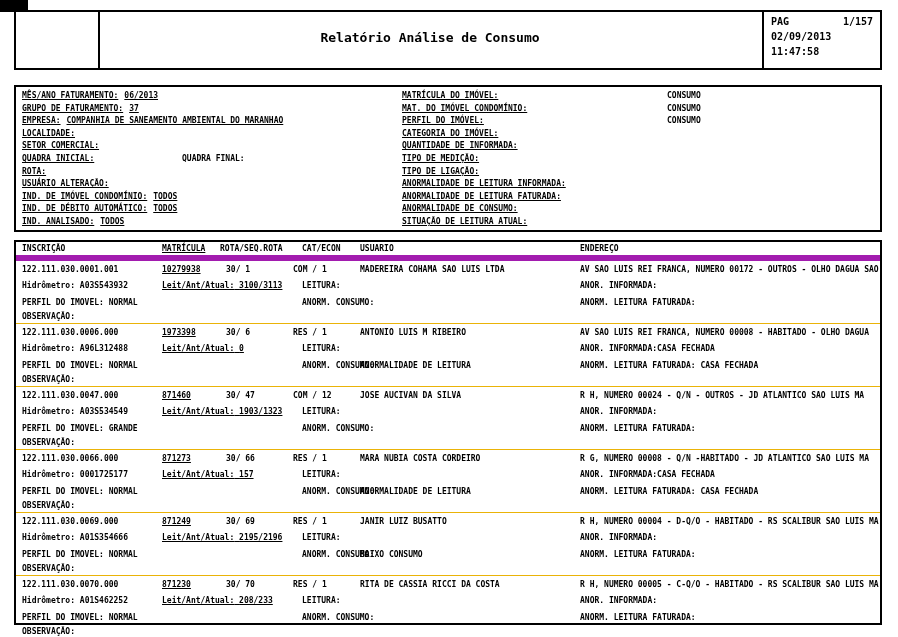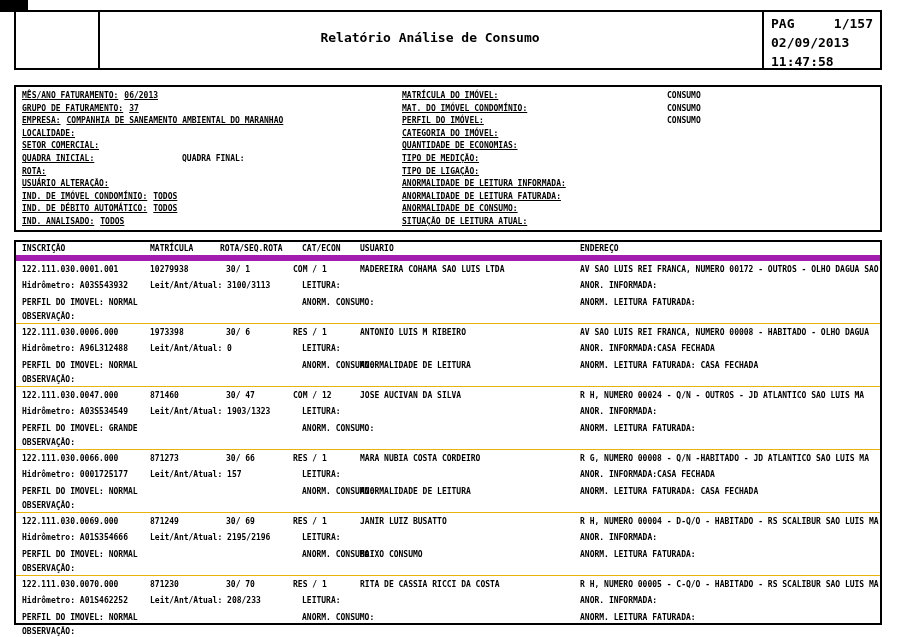--- a/index.html
+++ b/index.html
@@ -8,21 +8,21 @@
     font-family:"DejaVu Sans Mono","Liberation Mono",monospace;
     font-weight:bold;overflow:hidden;
   }
   .abs{position:absolute;}
   #corner-mark{left:0;top:0;width:28px;height:12px;background:#000;}
 
   
   #header-box{left:14px;top:10px;width:868px;height:60px;border:2px solid #000;box-sizing:border-box;}
   #header-left-cell{position:absolute;left:0;top:0;width:84px;height:100%;border-right:2px solid #000;box-sizing:border-box;}
   #header-title{position:absolute;left:84px;right:120px;top:18px;text-align:center;font-size:13px;}
-  #header-meta{position:absolute;right:0;top:0;width:118px;height:100%;border-left:2px solid #000;box-sizing:border-box;font-size:13px;padding:4px 7px;}
+  #header-meta{position:absolute;right:0;top:0;width:118px;height:100%;border-left:2px solid #000;box-sizing:border-box;font-size:10px;padding:4px 7px;}
   .meta-line1{display:flex;justify-content:space-between;}
   .meta-line{margin-top:4px;}
 
   
   #filter-box{left:14px;top:85px;width:868px;height:147px;border:2px solid #000;box-sizing:border-box;font-size:8px;}
   .filter-col{position:absolute;top:3px;}
   #filter-left{left:6px;width:378px;}
   #filter-right{left:386px;width:476px;}
   .fline{position:relative;height:12.6px;line-height:12.6px;white-space:pre;text-decoration:underline;}
   .fline .val{margin-left:6px;}
@@ -30,21 +30,21 @@
   .fline .tag{position:absolute;left:265px;top:0;}
 
   
   #table-box{left:14px;top:240px;width:868px;height:385px;border:2px solid #000;box-sizing:border-box;font-size:8px;}
   #table-header{position:relative;height:13px;border-bottom:6px solid #a21caf;}
   #table-header .cell{top:2px;}
   .record{position:relative;height:62px;border-bottom:1px solid #eab308;}
   .record:last-child{border-bottom:none;}
   .cell{position:absolute;white-space:pre;}
   .l1{top:4px;} .l2{top:20px;} .l3{top:37px;} .l4{top:51px;}
-  .x1{left:6px;} .x2{left:134px;} .x3{left:210px;} .x3h{left:204px;}
+  .x1{left:6px;} .x2{left:146px;text-decoration:underline;} .x3{left:210px;} .x3h{left:204px;}
   .x4{left:277px;} .x5{left:344px;} .x35{left:286px;} .x6{left:564px;}
 </style>
 </head>
 <body>
 
 <div class="abs" id="corner-mark"></div>
 
 <div class="abs" id="header-box">
   <div id="header-left-cell"></div>
   <div id="header-title">Relatório Análise de Consumo</div>
@@ -70,21 +70,21 @@
       <div class="fline"><span>USUÁRIO ALTERAÇÃO:</span></div>
       <div class="fline"><span>IND. DE IMÓVEL CONDOMÍNIO:</span><span class="val">TODOS</span></div>
       <div class="fline"><span>IND. DE DÉBITO AUTOMÁTICO:</span><span class="val">TODOS</span></div>
       <div class="fline"><span>IND. ANALISADO:</span><span class="val">TODOS</span></div>
     </div>
   <div class="filter-col" id="filter-right">
       <div class="fline"><span>MATRÍCULA DO IMÓVEL:</span><span class="tag">CONSUMO</span></div>
       <div class="fline"><span>MAT. DO IMÓVEL CONDOMÍNIO:</span><span class="tag">CONSUMO</span></div>
       <div class="fline"><span>PERFIL DO IMÓVEL:</span><span class="tag">CONSUMO</span></div>
       <div class="fline"><span>CATEGORIA DO IMÓVEL:</span></div>
-      <div class="fline"><span>QUANTIDADE DE ECONOMIAS:</span></div>
+      <div class="fline"><span>QUANTIDADE DE INFORMADA:</span></div>
       <div class="fline"><span>TIPO DE MEDIÇÃO:</span></div>
       <div class="fline"><span>TIPO DE LIGAÇÃO:</span></div>
       <div class="fline"><span>ANORMALIDADE DE LEITURA INFORMADA:</span></div>
       <div class="fline"><span>ANORMALIDADE DE LEITURA FATURADA:</span></div>
       <div class="fline"><span>ANORMALIDADE DE CONSUMO:</span></div>
       <div class="fline"><span>SITUAÇÃO DE LEITURA ATUAL:</span></div>
     </div>
 </div>
 
 <div class="abs" id="table-box">

